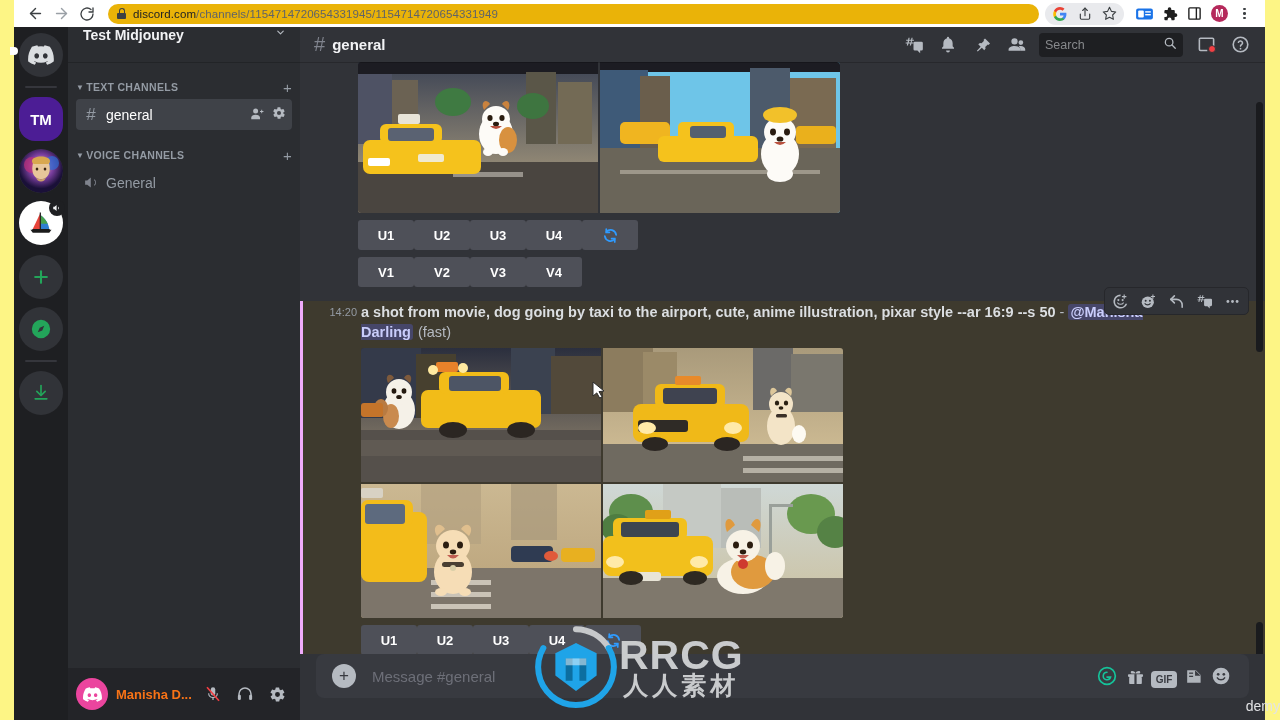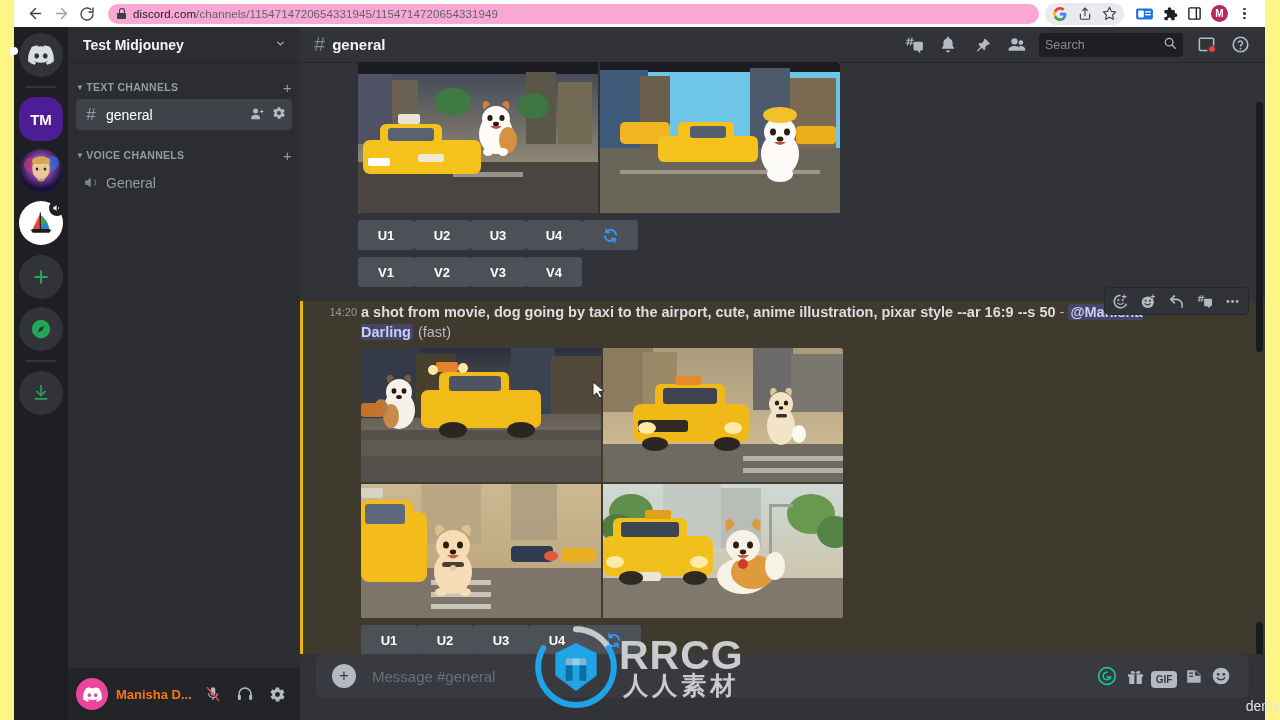--- a/index.html
+++ b/index.html
@@ -13,21 +13,21 @@
 
   
   .browser-bar {
     position: absolute; left: 14px; top: 0; width: 1251px; height: 27px;
     background: #ffffff; display: flex; align-items: center; padding: 0 8px;
   }
   .nav-btn { width: 26px; height: 26px; display: flex; align-items: center; justify-content: center;
     color: #5f6368; font-size: 15px; }
   .nav-btn svg { display: block; }
   .omnibox {
-    flex: 1; height: 20px; margin: 0 6px 0 8px; background: #f9a8d4; border-radius: 11px;
+    flex: 1; height: 20px; margin: 0 6px 0 8px; background: #eab308; border-radius: 11px;
     display: flex; align-items: center; padding: 0 9px; min-width: 0;
   }
   .lock { width: 9px; height: 11px; margin-right: 7px; position: relative; flex: none; }
   .lock .body { position: absolute; bottom: 0; width: 9px; height: 6px; background: #3c4043; border-radius: 1px; }
   .lock .shackle { position: absolute; top: 0; left: 1.5px; width: 6px; height: 6px;
     border: 1.5px solid #3c4043; border-bottom: none; border-radius: 3px 3px 0 0; }
   .url { font-size: 11.5px; color: #202124; white-space: nowrap; overflow: hidden; letter-spacing: .1px; }
   .url .host { color: #202124; }
   .url .path { color: #5f6368; }
   .tb-icon { width: 25px; height: 25px; display: flex; align-items: center; justify-content: center;
@@ -50,21 +50,21 @@
   .guild.active { border-radius: 16px; background: #4c1d95; color: #fff; font-weight: bold; font-size: 15px; }
   .guild.sep { margin-top: 2px; }
   .rail-div { width: 32px; height: 2px; background: #35363c; border-radius: 1px; margin: 1px 0; }
   .guild.green { color: #23a55a; font-size: 22px; }
   .mutebadge { position: absolute; right: -2px; top: -1px; width: 16px; height: 16px; border-radius: 50%;
     background: #1e1f22; display: flex; align-items: center; justify-content: center; }
   .g-avatar { width: 44px; height: 44px; border-radius: 50%; overflow: hidden; }
 
   
   .sidebar { width: 232px; background: #2b2d31; display: flex; flex-direction: column; }
-  .guild-header { height: 35px; display: flex; align-items: center; padding: 0 14px 0 15px;
+  .guild-header { height: 35px; display: flex; align-items: flex-start; padding: 0 14px 0 15px;
     box-shadow: 0 1px 0 rgba(0,0,0,.2); color: #f2f3f5; font-size: 14px; font-weight: bold; }
   .guild-header .chev { margin-left: auto; color: #b5bac1; font-size: 11px; }
   .chan-list { flex: 1; padding-top: 14px; overflow: hidden; }
   .cat { display: flex; align-items: center; padding: 0 8px 0 8px; height: 22px;
     color: #949ba4; font-size: 10.5px; font-weight: bold; letter-spacing: .3px; margin-bottom: 1px; }
   .cat .arrow { font-size: 8px; margin-right: 2px; }
   .cat .plus { margin-left: auto; font-size: 15px; color: #949ba4; font-weight: normal; }
   .chan { display: flex; align-items: center; height: 31px; margin: 1px 8px; padding: 0 6px;
     border-radius: 4px; color: #949ba4; font-size: 14px; }
   .chan.active { background: #3f4248; color: #fff; font-weight: 500; }
@@ -92,21 +92,21 @@
     color: #b5bac1; position: relative; }
   .searchbox { width: 144px; height: 24px; background: #1e1f22; border-radius: 4px; display: flex;
     align-items: center; padding: 0 6px; margin: 0 6px; }
   .searchbox .ph { color: #87898c; font-size: 12.5px; flex: 1; }
   .reddot { position: absolute; right: 7px; bottom: 7px; width: 8px; height: 8px;
     background: #f23f43; border-radius: 50%; border: 1.5px solid #313338; }
 
   
   .msgs { flex: 1; position: relative; overflow: hidden; }
   .msg-block { position: relative; padding: 0 0 0 0; }
-  .msg-mention { background: #3e3a2e; border-left: 3px solid #eab308; }
+  .msg-mention { background: #3e3a2e; border-left: 3px solid #f0abfc; }
   .msg-row { display: flex; padding: 2px 48px 0 58px; position: relative; }
   .ts { position: absolute; left: 12px; top: 5px; width: 42px; text-align: right; font-size: 11px; color: #949ba4; }
   .msg-text { font-size: 14.5px; color: #dbdee1; line-height: 1.35; font-weight: bold; }
   .msg-text .mention { background: rgba(88,101,242,.3); color: #c9cdfb; border-radius: 3px; padding: 0 2px; }
   .msg-text .fast { color: #b5bac1; font-weight: normal; }
   .msg-text .dash { color: #b5bac1; font-weight: normal; }
 
   .grid { width: 482px; margin: 6px 0 0 58px; display: grid; grid-template-columns: 1fr 1fr;
     gap: 2px; border-radius: 3px; overflow: hidden; }
   .grid.partial { margin-top: 0; }

